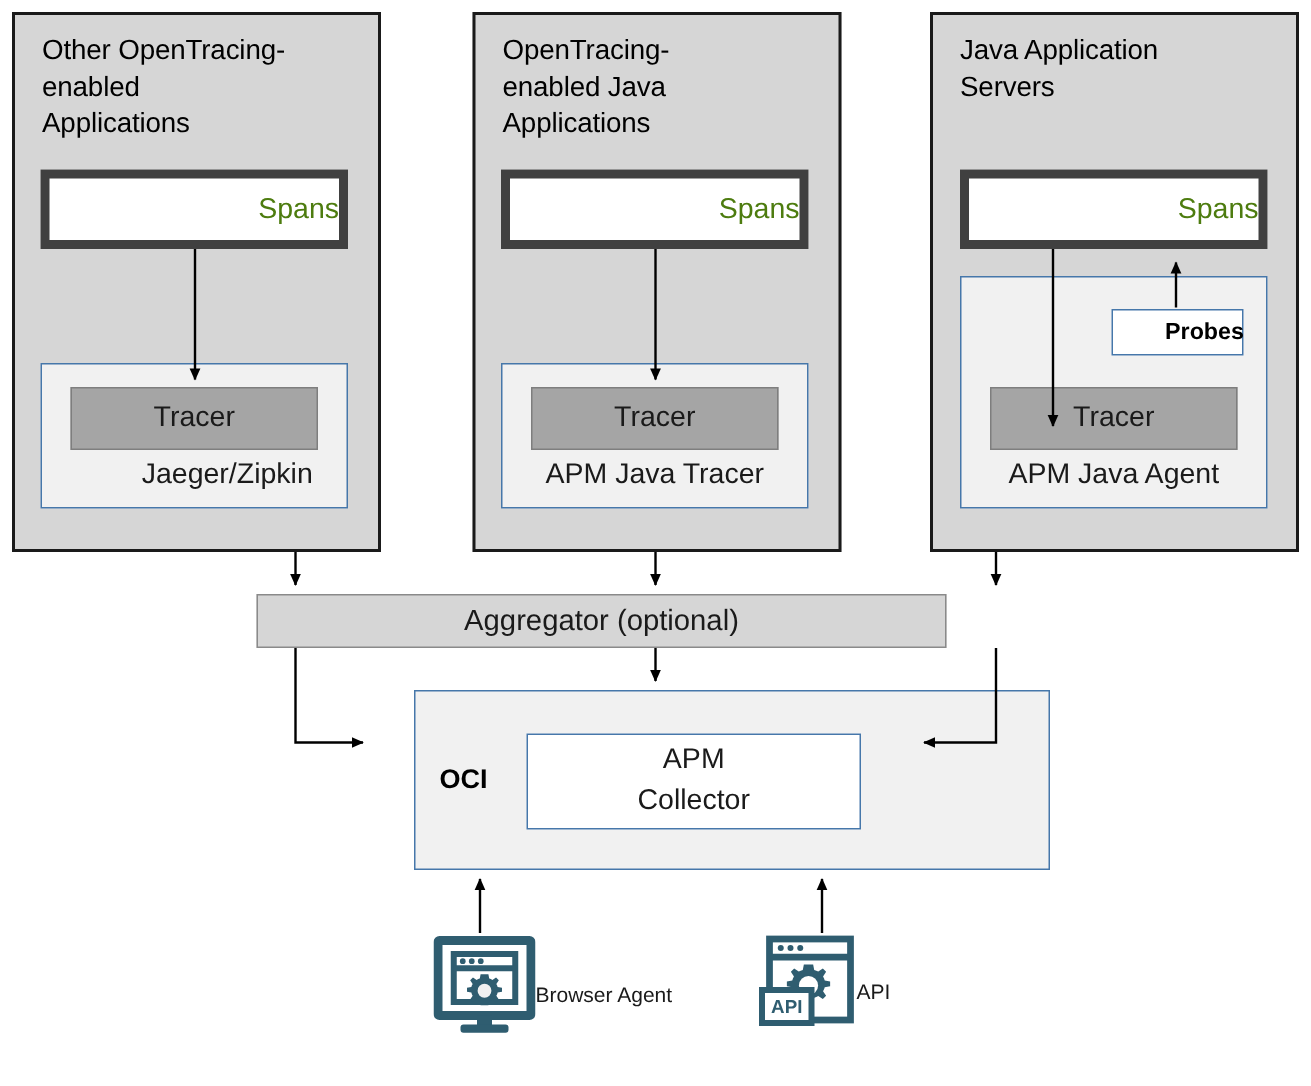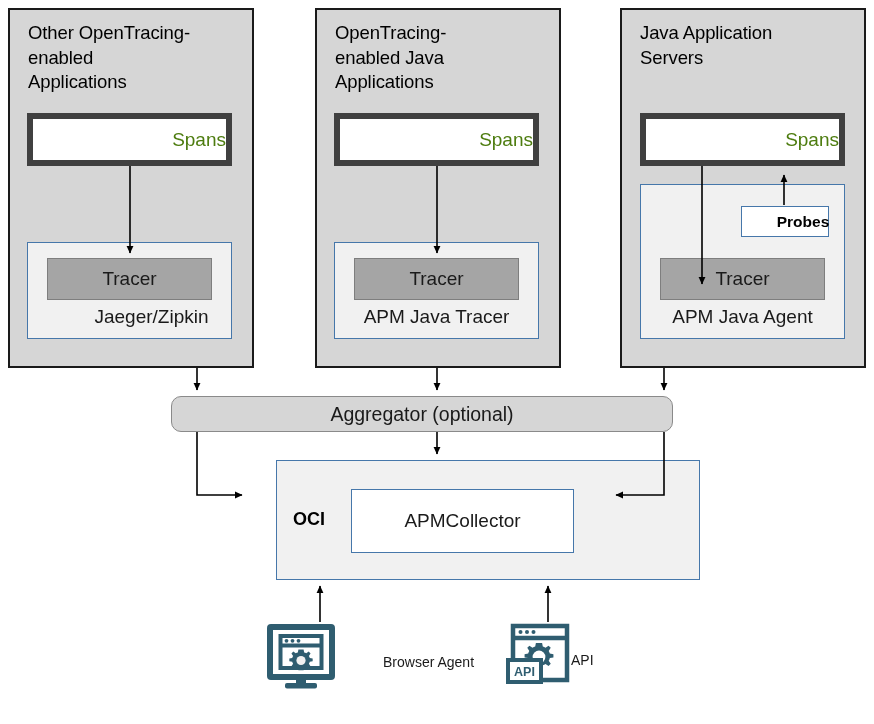--- a/index.html
+++ b/index.html
@@ -119,21 +119,21 @@
     font-size: 18px;
     font-weight: bold;
     color: #000000;
   }
   .collector-box {
     position: absolute;
     background: #ffffff;
     border: 1px solid #4677aa;
     box-sizing: border-box;
     display: flex;
-    align-items: center;
+    flex-direction: column;
     justify-content: center;
     font-size: 19px;
     line-height: 1.42;
     color: #1a1a1a;
     text-align: center;
   }
 
   
   .icon-node {
     position: absolute;
@@ -203,33 +203,33 @@
   <div class="tracer-wrap" style="left:640px; top:184px; width:205px; height:155px;">
     <div class="probes-box" style="left:100px; top:21px; width:88px; height:31px;">
       <span>Probes</span>
     </div>
     <div class="tracer-box" style="left:19px; top:73px; width:165px; height:42px;">
       <span>Tracer</span>
     </div>
     <div class="tracer-caption" style="top:121px;">APM Java Agent</div>
   </div>
 
-  <div class="aggregator" style="left:171px; top:396px; width:502px; height:36px;border-radius:10px;">
+  <div class="aggregator" style="left:171px; top:396px; width:460px; height:36px;">
     <span>Aggregator (optional)</span>
   </div>
 
   <div class="oci-box" style="left:248px; top:460px; width:424px; height:120px;margin-left:28px;">
     <div class="oci-label">OCI</div>
     <div class="collector-box" style="left:74px; top:28px; width:223px; height:64px;">
       <span>APM</span>
       <span>Collector</span>
     </div>
   </div>
 
-  <div class="icon-node" style="left:267px; top:624px; width:90px;gap:48px;">
+  <div class="icon-node" style="left:289px; top:624px; width:90px;">
     <span>
       <svg width="68" height="70" viewBox="0 0 68 70" aria-hidden="true">
 
         <rect x="3" y="3" width="62" height="50" rx="1" fill="none" stroke="#2f5d70" stroke-width="6"></rect>
 
         <rect x="13.5" y="12" width="41" height="32" fill="none" stroke="#2f5d70" stroke-width="4"></rect>
 
         <line x1="13.5" y1="21.5" x2="54.5" y2="21.5" stroke="#2f5d70" stroke-width="4"></line>
 
         <circle cx="19.5" cy="16.8" r="1.9" fill="#2f5d70"></circle>

